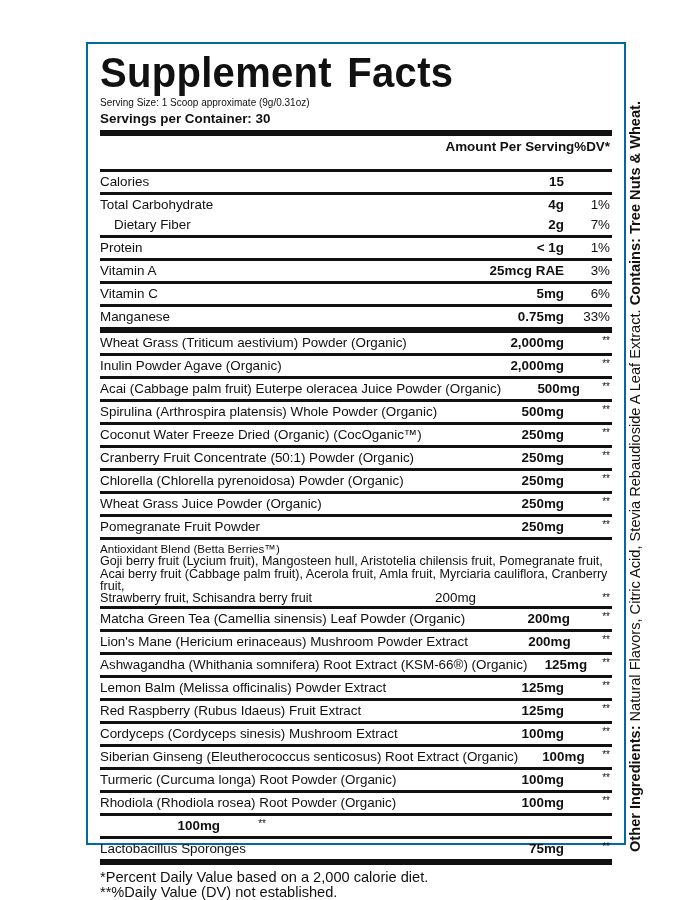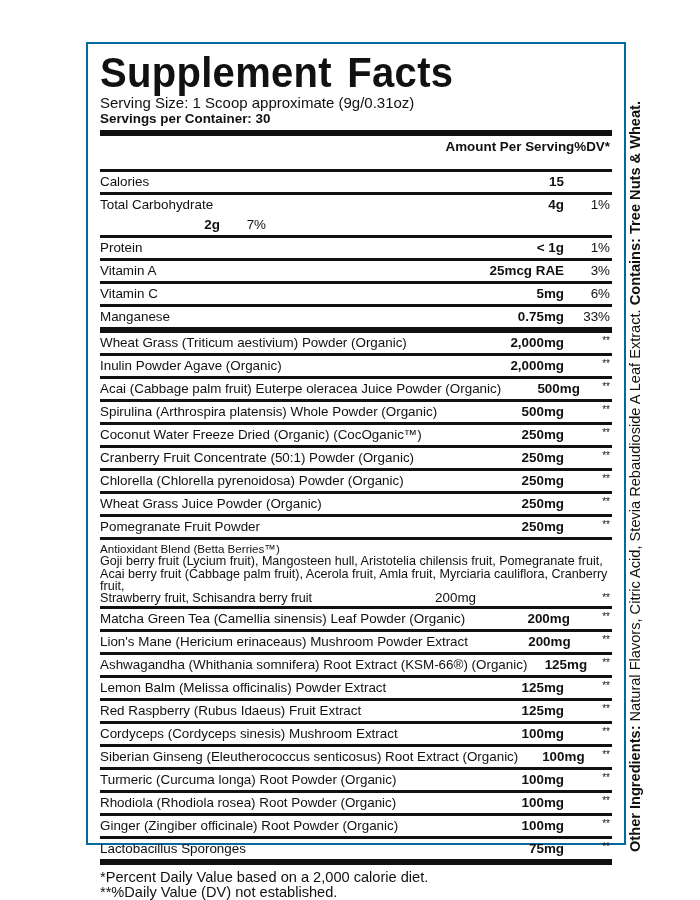--- a/index.html
+++ b/index.html
@@ -11,21 +11,21 @@
     .panel {
       position: absolute; left: 78px; top: 42px; width: 536px; height: 799px;
       border: 2px solid #0369a1; box-sizing: content-box; margin-left: 8px;
     }
     .inner { position: absolute; left: 12px; right: 12px; top: 0; }
     .title {
       font-weight: bold; font-size: 40px; letter-spacing: 0.3px;
       margin-top: 7px; line-height: 40px; word-spacing: 4px;
       transform: scaleY(1.05); transform-origin: left top;
     }
-    .serving { font-size: 15px; line-height: 16px; margin-top: 4px; }
+    .serving { font-size: 10px; line-height: 16px; margin-top: 4px; }
     .servings-per { font-size: 13.4px; font-weight: bold; line-height: 15px; }
     .thick { height: 6px; background: #111; }
     .mid { height: 3px; background: #111; }
     .hdr { display: flex; justify-content: flex-end; font-weight: bold; font-size: 13.4px; height: 33px; line-height: 21px; padding-right: 2px; }
     .row { display: flex; align-items: flex-start; font-size: 13.4px; height: 20px; line-height: 20px; }
     .row .name { flex: 1; white-space: nowrap; }
     .row .amt { width: 120px; text-align: right; font-weight: bold; }
     .row .dv { width: 46px; text-align: right; padding-right: 2px; }
     .row .dv.star { font-size: 10px; align-self: flex-start; line-height: 16px; }
     .row.indent .name { padding-left: 14px; }
@@ -65,20 +65,21 @@
           <span class="amt">15</span>
           <span class="dv"></span>
         </div>
         <div class="mid"></div>
         <div class="row">
           <span class="name">Total Carbohydrate</span>
           <span class="amt">4g</span>
           <span class="dv">1%</span>
         </div>
         <div class="row indent">
+          <span class="name">Dietary Fiber</span>
           <span class="amt">2g</span>
           <span class="dv">7%</span>
         </div>
         <div class="mid"></div>
         <div class="row">
           <span class="name">Protein</span>
           <span class="amt">&lt; 1g</span>
           <span class="dv">1%</span>
         </div>
         <div class="mid"></div>
@@ -220,21 +221,20 @@
           <span class="dv star">**</span>
         </div>
         <div class="mid"></div>
         <div class="row">
           <span class="name">Rhodiola (Rhodiola rosea) Root Powder (Organic)</span>
           <span class="amt" style="width: 120px; text-align: right; padding-left: 0px;">100mg</span>
           <span class="dv star">**</span>
         </div>
         <div class="mid"></div>
         <div class="row">
-          <span class="name">Ginger (Zingiber officinale) Root Powder (Organic)</span>
           <span class="amt" style="width: 120px; text-align: right; padding-left: 0px;">100mg</span>
           <span class="dv star">**</span>
         </div>
         <div class="mid"></div>
         <div class="row">
           <span class="name">Lactobacillus Sporonges</span>
           <span class="amt" style="width: 120px; text-align: right; padding-left: 0px;">75mg</span>
           <span class="dv star">**</span>
         </div>
       </div>

